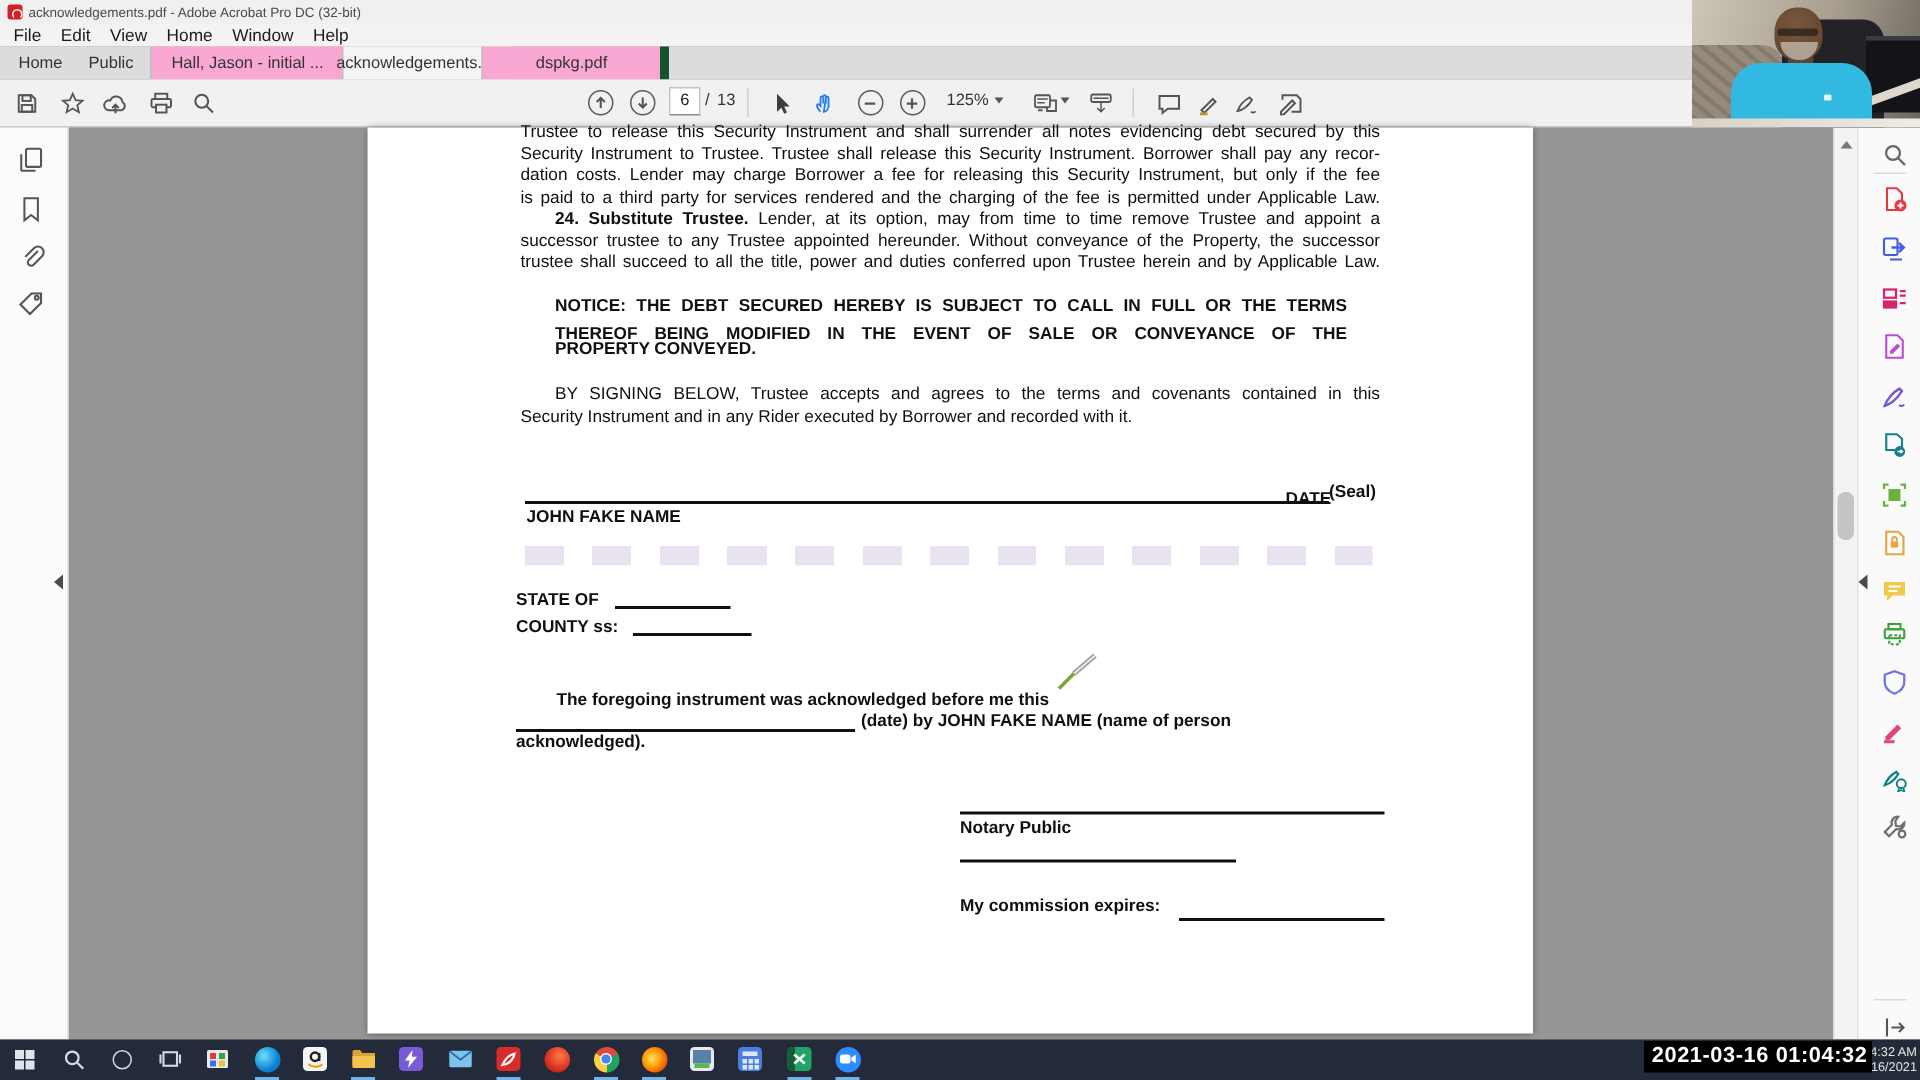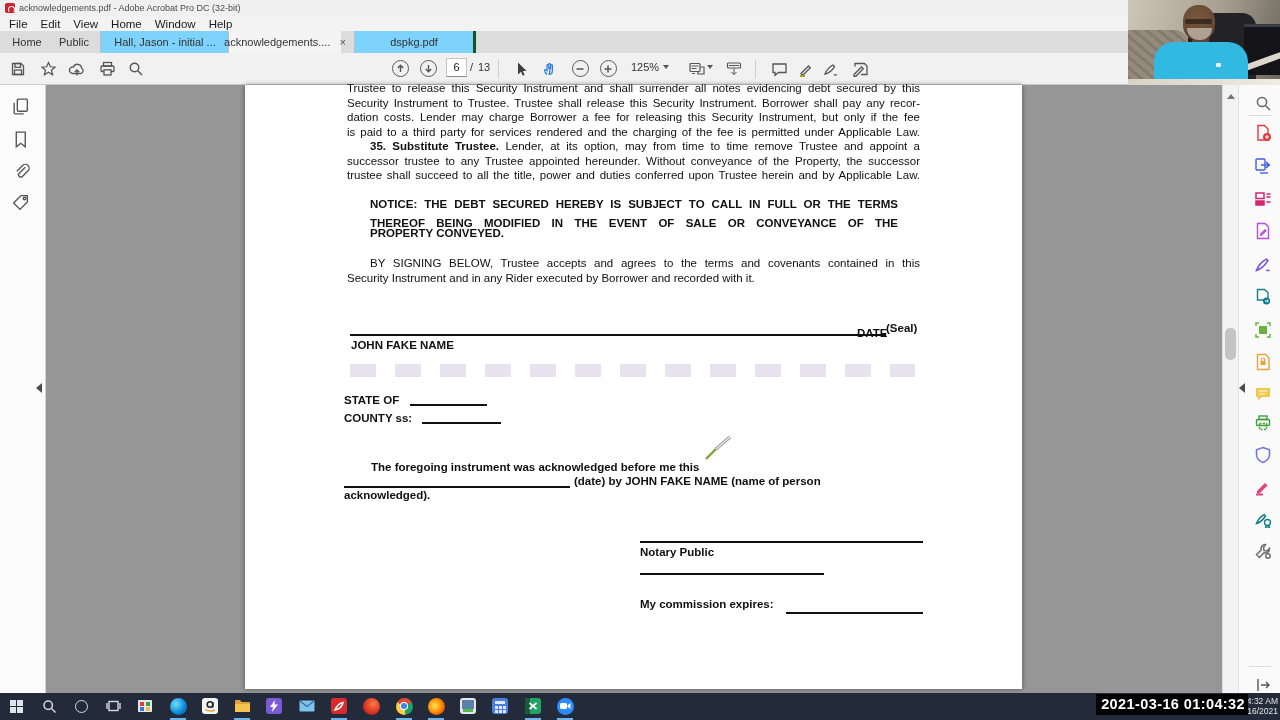--- a/index.html
+++ b/index.html
@@ -12,21 +12,21 @@
   #titlebar{left:0;top:0;width:1280px;height:16px;background:#f0f0f0;color:#4a4a4a;font-size:9px;line-height:16px}
   #titlebar .ttl{position:absolute;left:19px;top:0}
   #pdficon{position:absolute;left:5px;top:3px;width:10px;height:10px;background:#d41f2c;border-radius:2px}
   #pdficon:after{content:"";position:absolute;left:2.5px;top:2.5px;width:5px;height:5px;border:1.3px solid #fff;border-radius:50%;border-bottom-color:transparent}
   #menubar{left:0;top:16px;width:1280px;height:15px;background:#f3f3f3;display:flex;align-items:center;gap:9px;padding-left:7px;font-size:11.5px;color:#1a1a1a}
   #menubar span{padding:0 2px;cursor:default}
 
   
   #tabbar{left:0;top:31px;width:1280px;height:22px;background:#dcdcdc;font-size:11px;color:#333}
   .toptab{position:absolute;top:0;height:22px;display:flex;align-items:center;justify-content:center}
-  .dtab{border-left:1px solid #bdbdbd;background:#7dd3fc}
+  .dtab{border-left:1px solid #bdbdbd;background:#f9a8d4}
   .dtab.active{background:#f4f4f4}
   .tclose{margin-left:9px;color:#555;font-size:11px}
 
   
   #toolbar{left:0;top:53px;width:1280px;height:31px;background:#f1f1f1;border-bottom:1px solid #c9c9c9}
   .tbtn{position:absolute;top:3px;width:26px;height:25px;display:flex;align-items:center;justify-content:center}
   .tsep{position:absolute;top:6px;width:1px;height:19px;background:#cfcfcf}
   .circ{width:17px;height:17px;border:1.4px solid #5a5a5a;border-radius:50%;display:flex;align-items:center;justify-content:center;box-sizing:border-box}
   .tnum{position:absolute;top:8px;font-size:11px;color:#333}
   #pagebox{position:absolute;left:446px;top:5px;width:19px;height:17px;background:#fff;border:1px solid #c5c5c5;border-bottom:1px solid #8a8a8a;
@@ -102,21 +102,21 @@
   <div class="toptab" style="left:52px;width:44px">
       <span>Public</span>
     </div>
   <div class="toptab dtab" style="left:100px;width:128px">
       <span>Hall, Jason - initial ...</span>
     </div>
   <div class="toptab dtab active" style="left:228px;width:112px">
     <span>acknowledgements....</span>
     <span class="tclose">×</span>
   </div>
-  <div class="toptab dtab" style="left:354px;width:118px;border-right:3px solid #14532d">
+  <div class="toptab dtab" style="left:321px;width:118px;border-right:6px solid #14532d">
       <span>dspkg.pdf</span>
     </div>
 </div>
 
 <div class="abs" id="toolbar">
   <div class="tbtn" style="left:5px">
     <svg width="16" height="16" viewBox="0 0 16 16" fill="none" stroke="#555" stroke-width="1.3">
         <path d="M2.5 2.5h8.5l2.5 2.5v8.5h-11z"></path>
         <rect x="5" y="2.5" width="5.5" height="3.8"></rect>
         <rect x="4.5" y="9" width="7" height="4.5"></rect>
@@ -262,21 +262,21 @@
 
 <div class="abs" id="canvas"></div>
 
 <div class="abs" id="page"></div>
 
 <div class="dt jl" style="top:81px">Trustee to release this Security Instrument and shall surrender all notes evidencing debt secured by this</div>
 <div class="dt jl" style="top:96px">Security Instrument to Trustee. Trustee shall release this Security Instrument. Borrower shall pay any recor-</div>
 <div class="dt jl" style="top:110px">dation costs. Lender may charge Borrower a fee for releasing this Security Instrument, but only if the fee</div>
 <div class="dt jl" style="top:125px">is paid to a third party for services rendered and the charging of the fee is permitted under Applicable Law.</div>
 
-<div class="dt jl" style="top:139px;text-indent:23px"><span class="b">35. Substitute Trustee.</span><span> Lender, at its option, may from time to time remove Trustee and appoint a</span></div>
+<div class="dt jl" style="top:139px;text-indent:23px"><span class="b">24. Substitute Trustee.</span><span> Lender, at its option, may from time to time remove Trustee and appoint a</span></div>
 <div class="dt jl" style="top:154px">successor trustee to any Trustee appointed hereunder. Without conveyance of the Property, the successor</div>
 <div class="dt jl" style="top:168px">trustee shall succeed to all the title, power and duties conferred upon Trustee herein and by Applicable Law.</div>
 
 <div class="dt nj" style="top:197px">NOTICE: THE DEBT SECURED HEREBY IS SUBJECT TO CALL IN FULL OR THE TERMS</div>
 <div class="dt nj" style="top:216px">THEREOF BEING MODIFIED IN THE EVENT OF SALE OR CONVEYANCE OF THE</div>
 <div class="dt b" style="left:370px;top:226px">PROPERTY CONVEYED.</div>
 
 <div class="dt jl" style="top:256px;text-indent:23px">BY SIGNING BELOW, Trustee accepts and agrees to the terms and covenants contained in this</div>
 <div class="dt" style="left:347px;top:271px">Security Instrument and in any Rider executed by Borrower and recorded with it.</div>
 

